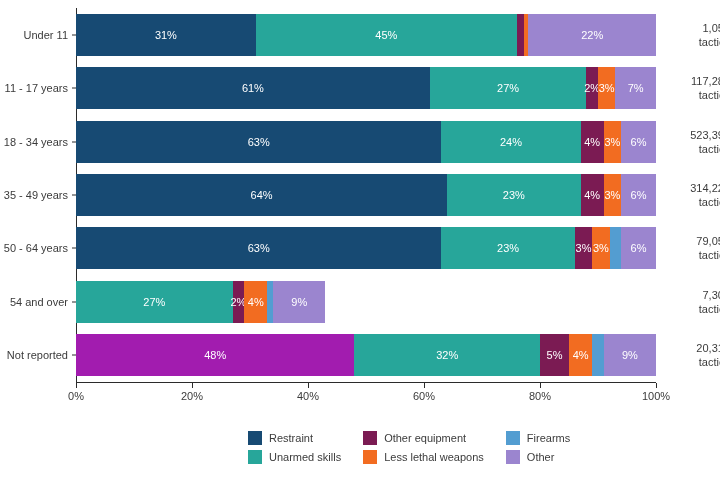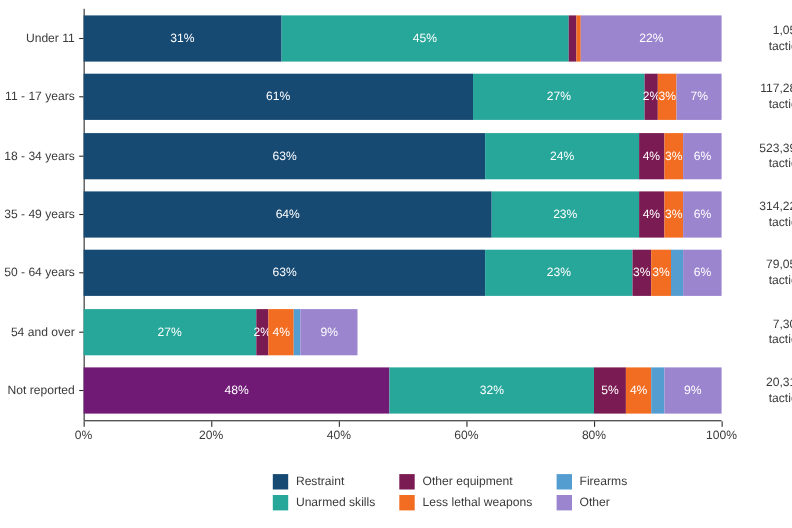--- a/index.html
+++ b/index.html
@@ -319,21 +319,21 @@
         </div>
         <div class="row-total">
           <div>7,308</div>
           <div>tactics</div>
         </div>
       </div>
       <div class="row" style="top: 326.286px;">
         <div class="y-tick"></div>
         <div class="cat-label">Not reported</div>
         <div class="bar">
-          <div class="seg" style="width: 48%; background: #701a75;">
+          <div class="seg" style="width: 48%; background: #a21caf;">
             <span class="seg-label">48%</span>
           </div>
           <div class="seg" style="width: 32%; background: rgb(39, 166, 154); padding-left: 16px;">
             <span class="seg-label">32%</span>
           </div>
           <div class="seg" style="width: 5%; background: rgb(123, 27, 83);">
             <span class="seg-label">5%</span>
           </div>
           <div class="seg" style="width: 4%; background: rgb(242, 108, 33);">
             <span class="seg-label">4%</span>

